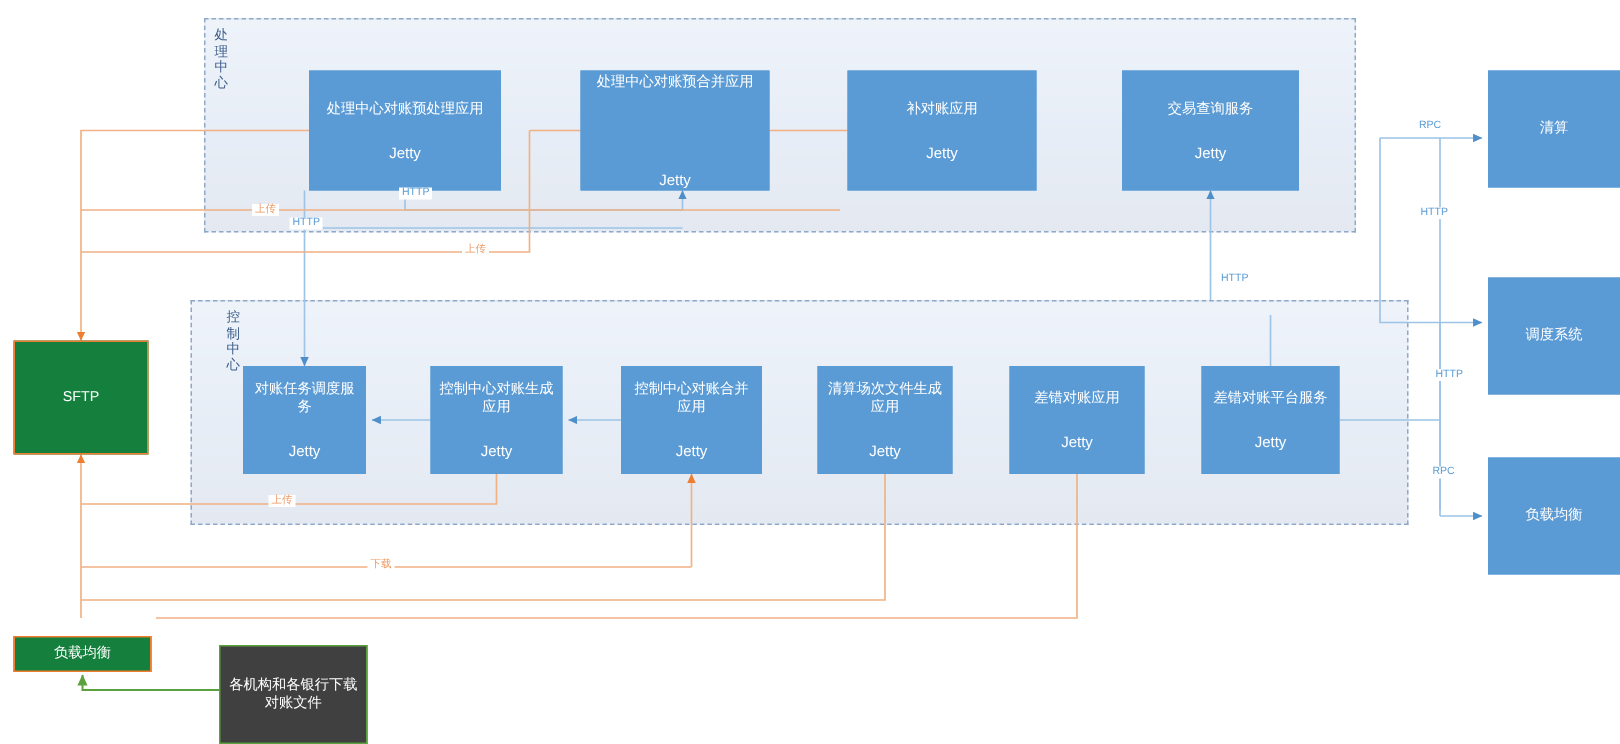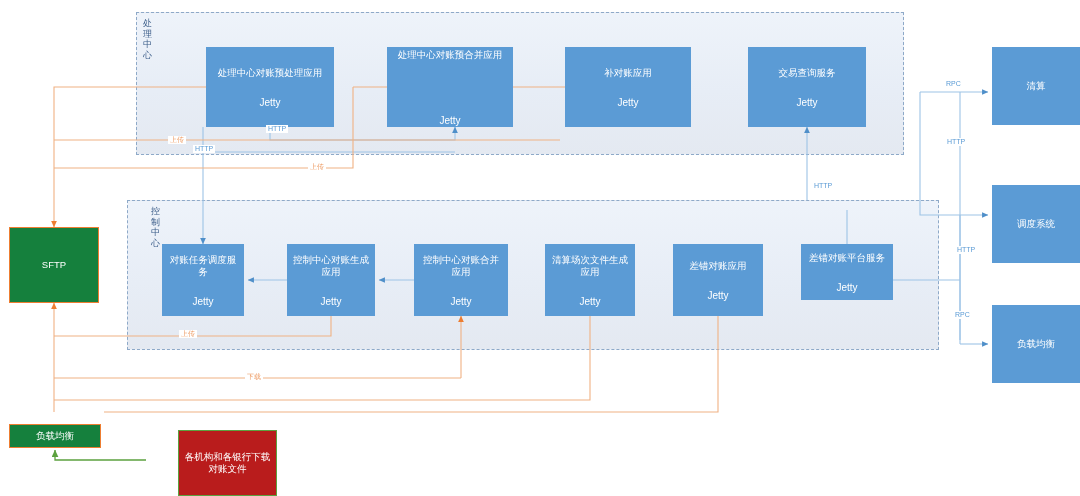--- a/index.html
+++ b/index.html
@@ -35,21 +35,21 @@
     flex-direction: column;
     align-items: center;
     justify-content: center;
     text-align: center;
     color: #ffffff;
     border: 1px solid #4f8fc9;
     padding: 2px 5px;
   }
   .node.blue { background: #5b9bd5; border-color: #5b9bd5; }
   .node.orange { background: #15803d; border-color: #ed7d31; }
-  .node.green { background: #b91c1c; border-color: #5ca13f; margin-left: 32px; }
+  .node.green { background: #404040; border-color: #5ca13f; }
   .node .ttl { font-size: 9.5px; line-height: 12px; font-weight: 400; text-align: center; }
   .node .sub { font-size: 10px; line-height: 11px; margin-top: 18px; }
 
   .wlabel {
     position: absolute;
     font-size: 7px;
     background: #ffffff;
     padding: 0 2px;
     white-space: nowrap;
     line-height: 8px;
@@ -159,21 +159,21 @@
         <div class="sub">Jetty</div>
       </div>
       <div class="node blue" style="left: 545px; top: 244px; width: 90px; height: 72px;">
         <div class="ttl">清算场次文件生成应用</div>
         <div class="sub">Jetty</div>
       </div>
       <div class="node blue" style="left: 673px; top: 244px; width: 90px; height: 72px;">
         <div class="ttl">差错对账应用</div>
         <div class="sub">Jetty</div>
       </div>
-      <div class="node blue" style="left: 801px; top: 244px; width: 92px; height: 56px;">
+      <div class="node blue" style="left: 801px; top: 244px; width: 92px; height: 72px;">
         <div class="ttl">差错对账平台服务</div>
         <div class="sub">Jetty</div>
       </div>
       <div class="node orange" style="left: 9px; top: 227px; width: 90px; height: 76px;">
         <div class="ttl">SFTP</div>
       </div>
       <div class="node orange" style="left: 9px; top: 424px; width: 92px; height: 24px;">
         <div class="ttl">负载均衡</div>
       </div>
       <div class="node green" style="left: 146px; top: 430px; width: 99px; height: 66px;">

